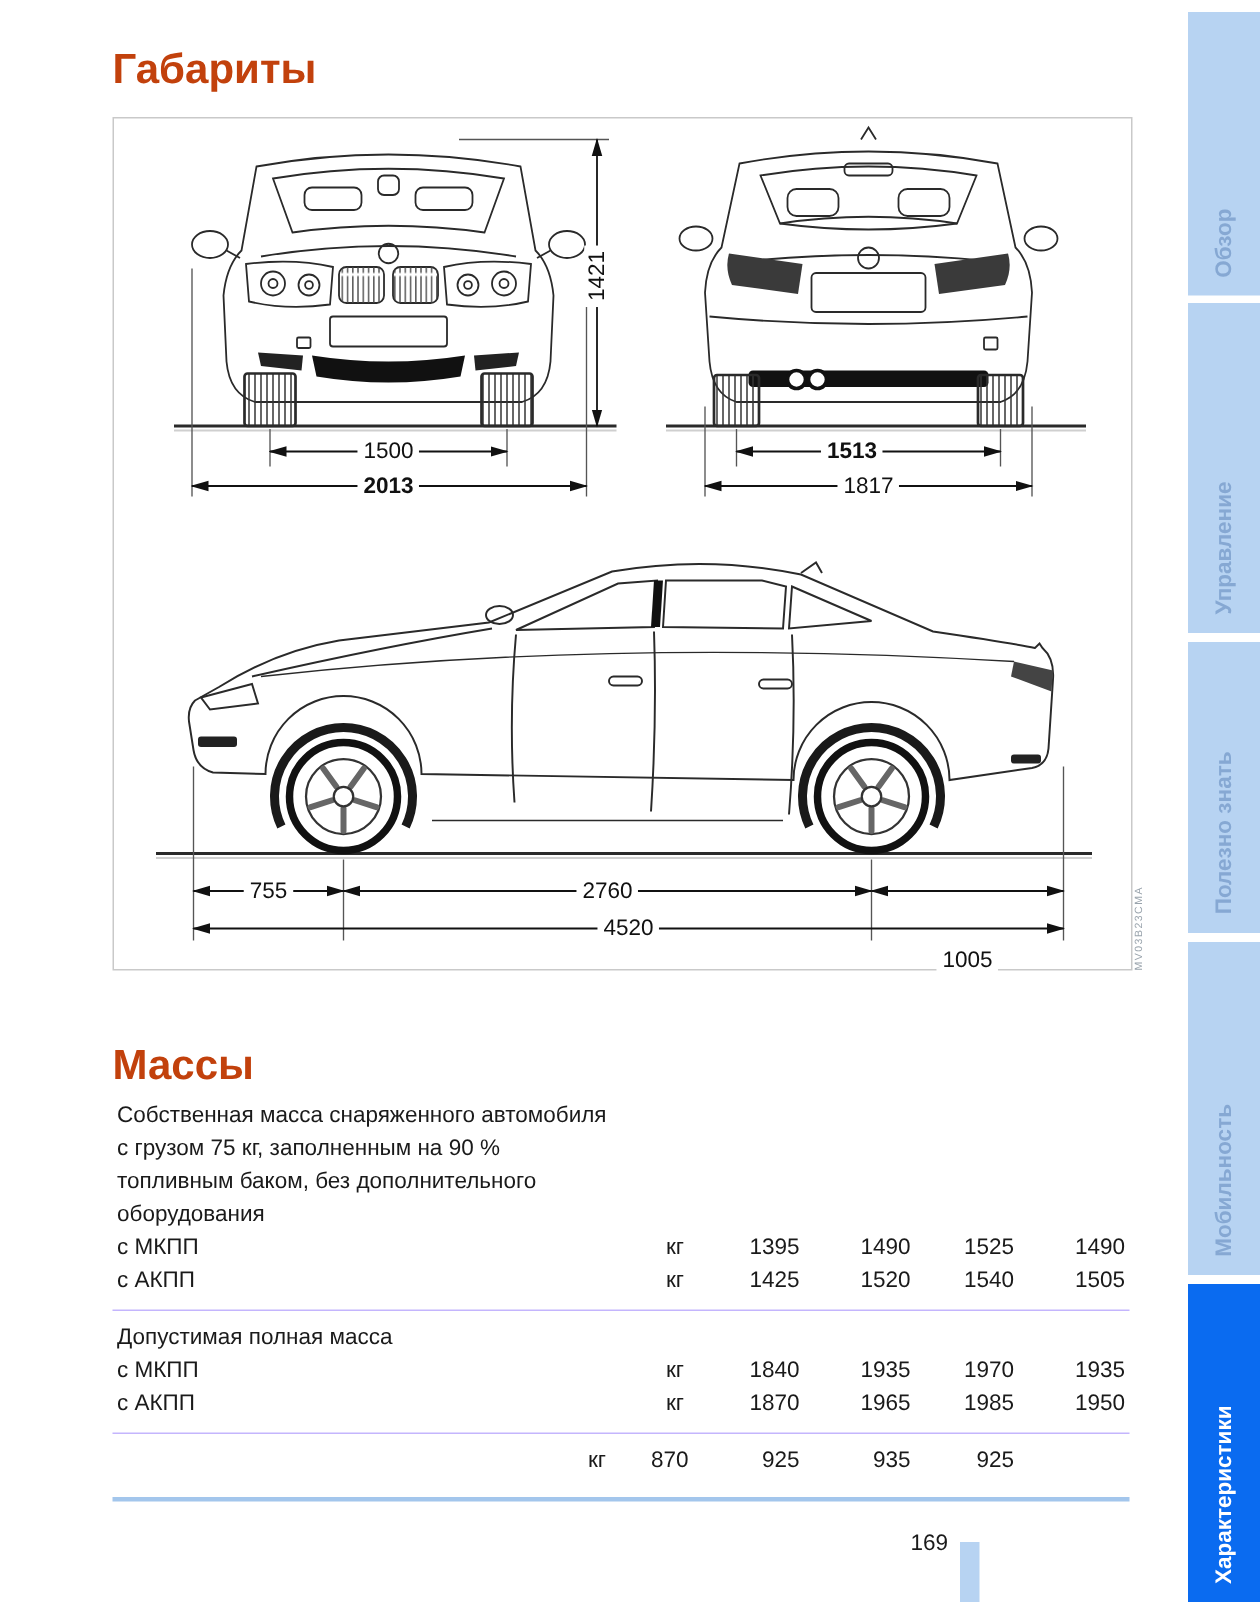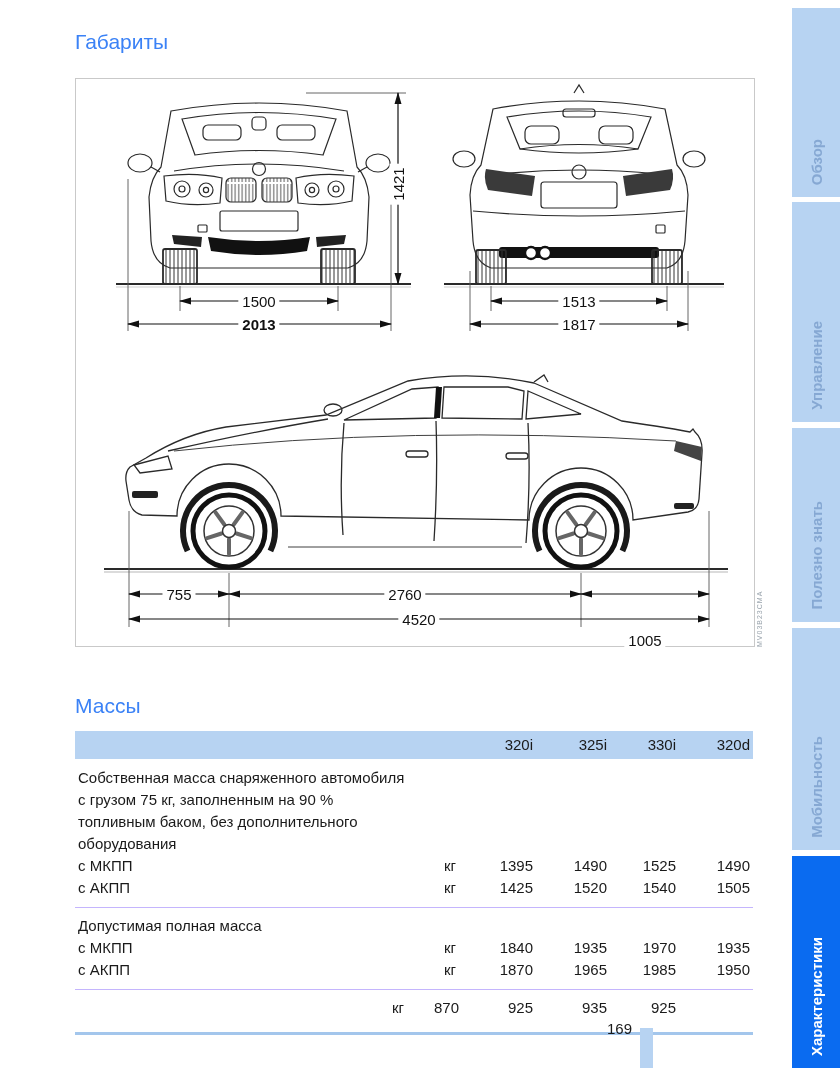--- a/index.html
+++ b/index.html
@@ -1,18 +1,18 @@
 <!DOCTYPE html>
 <html><head>
 <meta charset="utf-8">
 <style>
   html,body{margin:0;padding:0;background:#fff;}
   .page{position:relative;width:840px;height:1068px;background:#fff;overflow:hidden;
         font-family:"Liberation Sans",sans-serif;color:#1a1a1a;}
-  .h-blue{position:absolute;margin:0;font-size:21px;font-weight:normal;color:#3b82f6;}
+  .h-blue{position:absolute;margin:0;font-size:28px;font-weight:bold;color:#c2410c;}
   
   .figure{position:absolute;left:75px;top:78px;width:678px;height:567px;
           border:1px solid #c9c9c9;background:#fff;}
   .figure svg{position:absolute;left:0;top:0;}
   .dim-label{position:absolute;font-size:15px;color:#111;background:#fff;padding:0 4px;
              transform:translate(-50%,-50%);white-space:nowrap;}
   .dim-label.vert{transform:translate(-50%,-50%) rotate(-90deg);}
   .figcode{position:absolute;left:756px;top:565px;height:82px;font-size:7px;color:#9aa4ad;
            letter-spacing:1px;writing-mode:vertical-rl;transform:rotate(180deg);}
   .caption{position:absolute;left:78px;top:650px;margin:0;font-size:15px;}
@@ -224,42 +224,34 @@
         <line x1="53" y1="515" x2="153" y2="515" marker-start="url(#arr)" marker-end="url(#arr)"></line>
         <line x1="153" y1="515" x2="505" y2="515" marker-start="url(#arr)" marker-end="url(#arr)"></line>
         <line x1="505" y1="515" x2="633" y2="515" marker-start="url(#arr)" marker-end="url(#arr)"></line>
         <line x1="53" y1="540" x2="633" y2="540" marker-start="url(#arr)" marker-end="url(#arr)"></line>
       </g>
     </svg>
 
     <span class="dim-label vert" style="left:322px;top:105px;">1421</span>
     <span class="dim-label" style="left:183px;top:222px;">1500</span>
     <span class="dim-label" style="left:183px;top:245px;font-weight:bold;">2013</span>
-    <span class="dim-label" style="left:503px;top:222px;">1513</span>
+    <span class="dim-label" style="left:492px;top:222px;font-weight:bold;">1513</span>
     <span class="dim-label" style="left:503px;top:245px;">1817</span>
     <span class="dim-label" style="left:103px;top:515px;">755</span>
     <span class="dim-label" style="left:329px;top:515px;">2760</span>
     <span class="dim-label" style="left:569px;top:515px;margin-top:46px;">1005</span>
     <span class="dim-label" style="left:343px;top:540px;">4520</span>
   </div>
 
   <span class="figcode">MV03B23CMA</span>
 
 
   <h2 class="h-blue" style="left:75px;top:694px;">Массы</h2>
 
   <div class="masses-table">
-    <div class="trow thead">
-      <span class="cell-lbl"></span>
-        <span class="cell-unit"></span>
-      <span class="cell-val">320i</span>
-      <span class="cell-val">325i</span>
-      <span class="cell-val">330i</span>
-      <span class="cell-val">320d</span>
-    </div>
 
     <div class="tgroup">
       <div class="trow">
         <span class="cell-lbl group-title">Собственная масса снаряженного автомобиля с грузом 75 кг, заполненным на 90 % топливным баком, без дополнительного оборудования</span>
       </div>
       <div class="trow">
         <span class="cell-lbl">с МКПП</span>
         <span class="cell-unit">кг</span>
         <span class="cell-val">1395</span>
         <span class="cell-val">1490</span>

